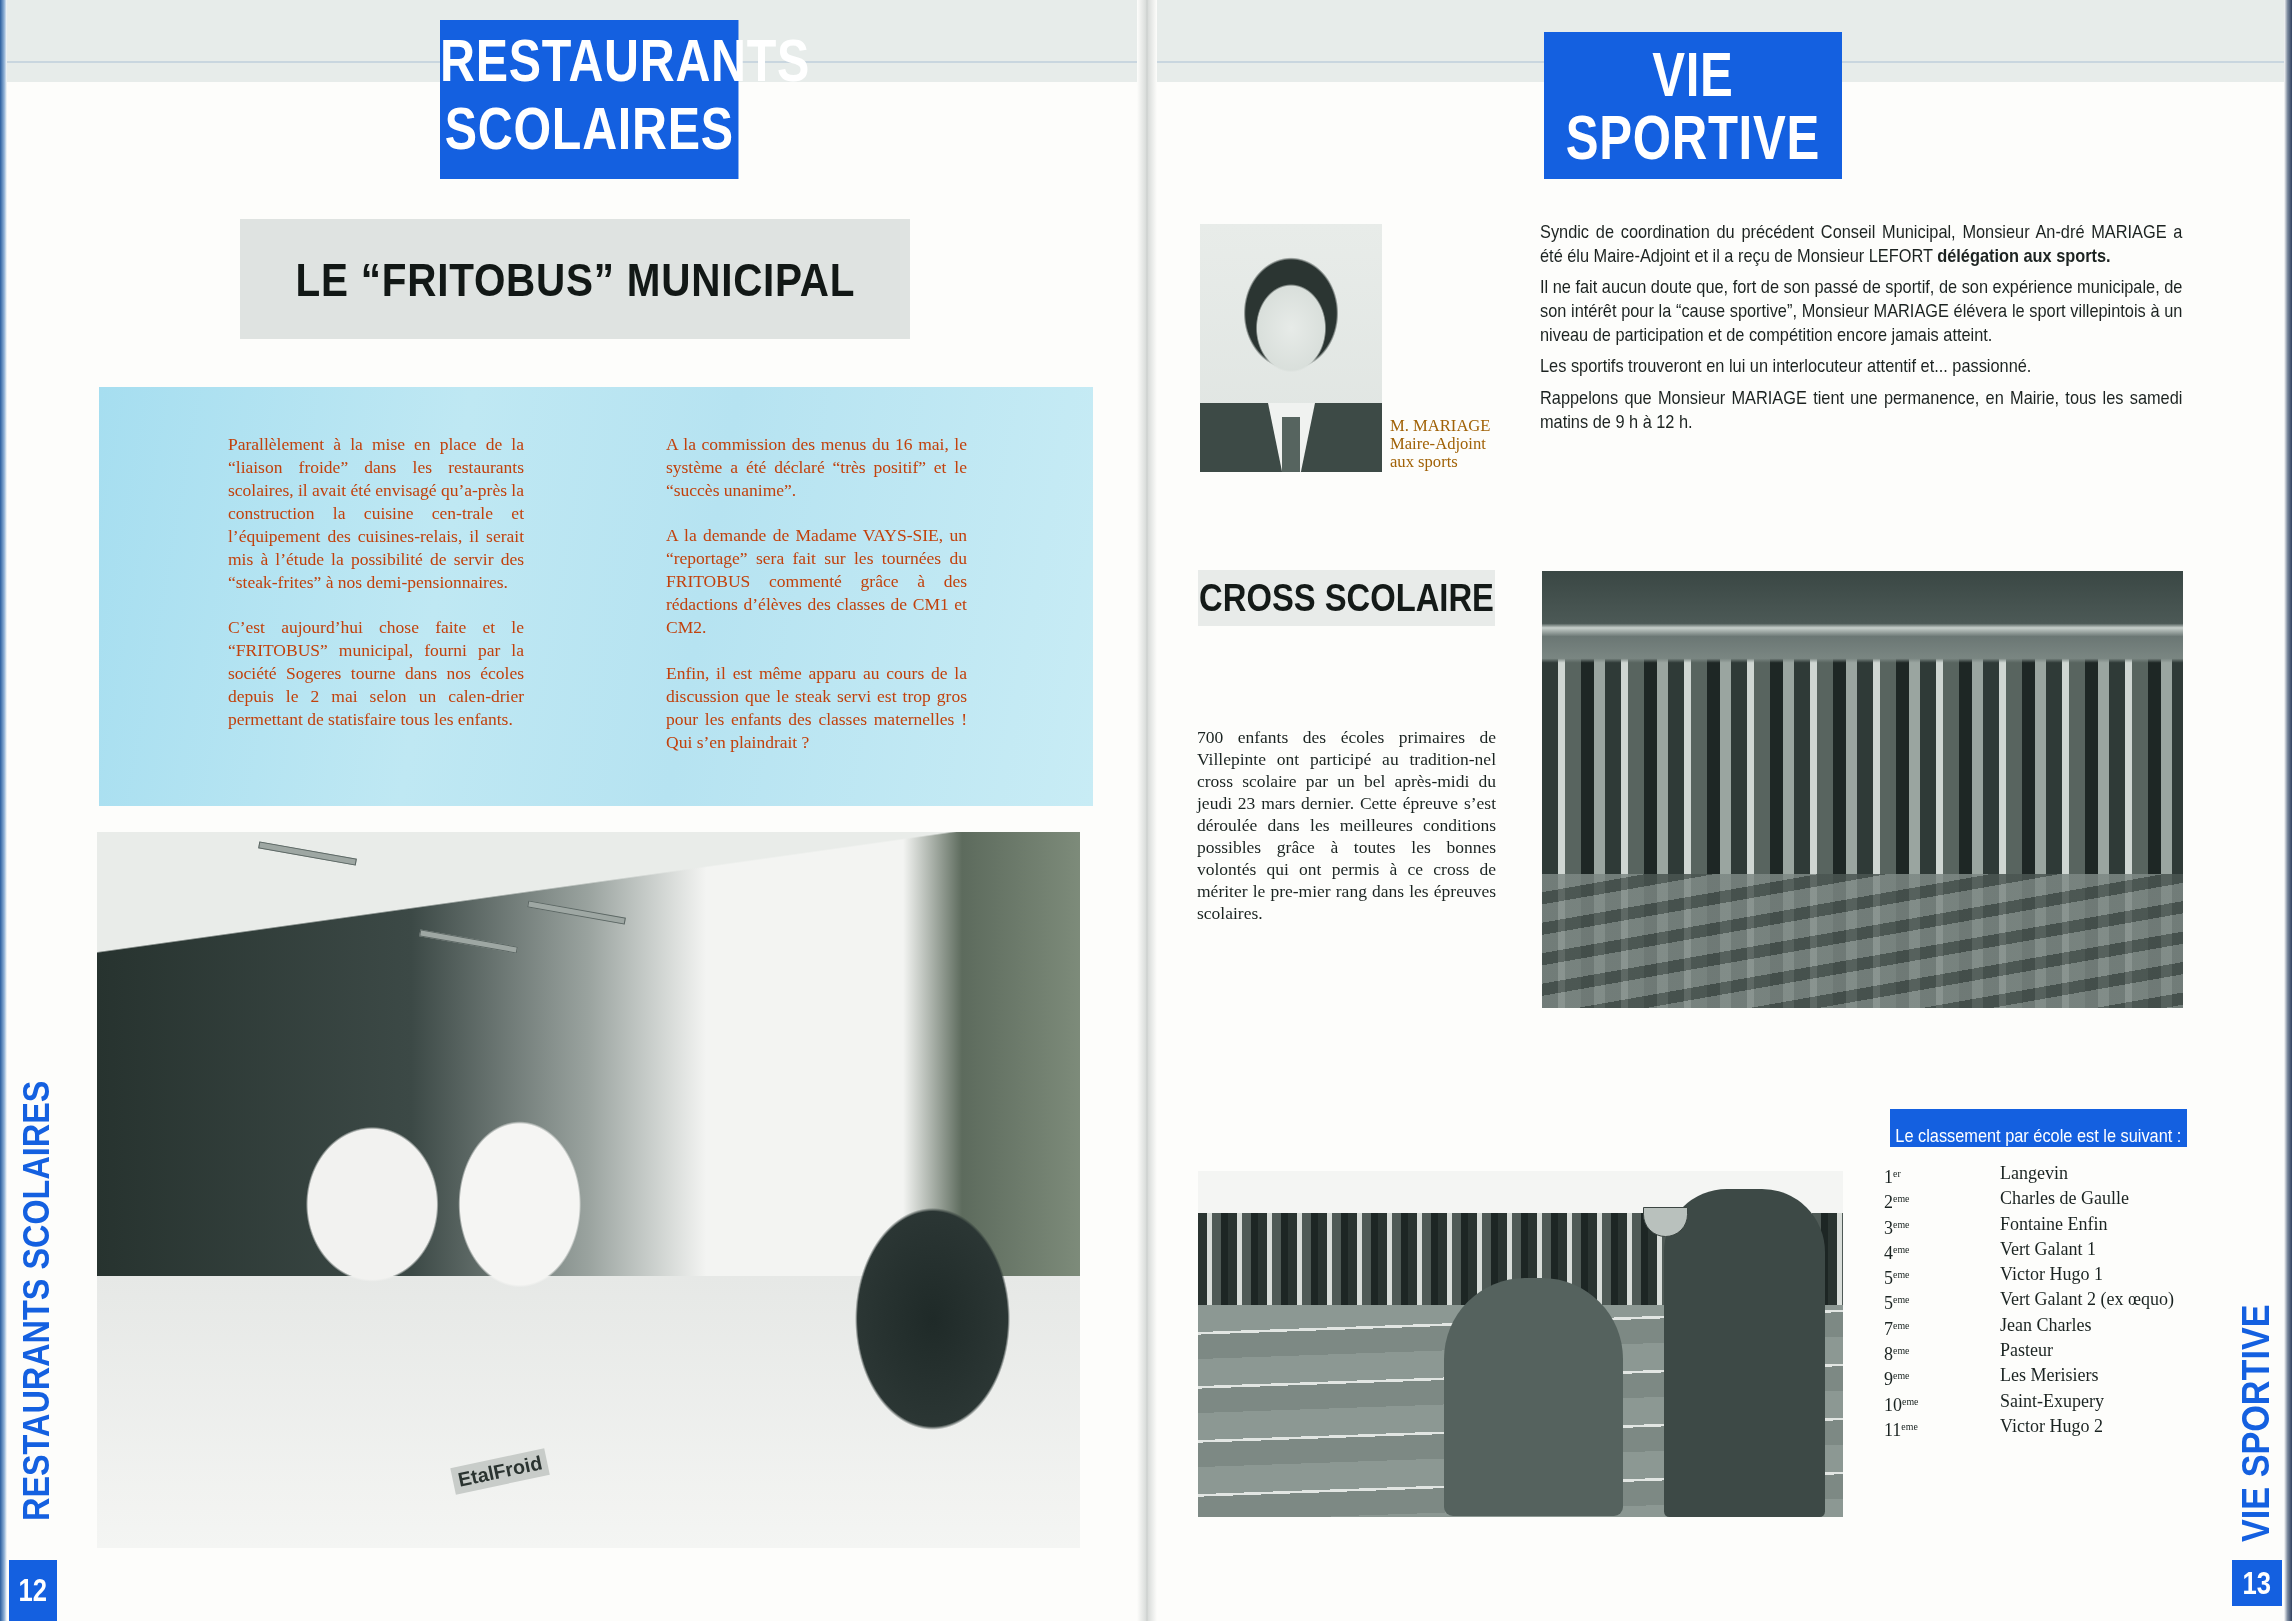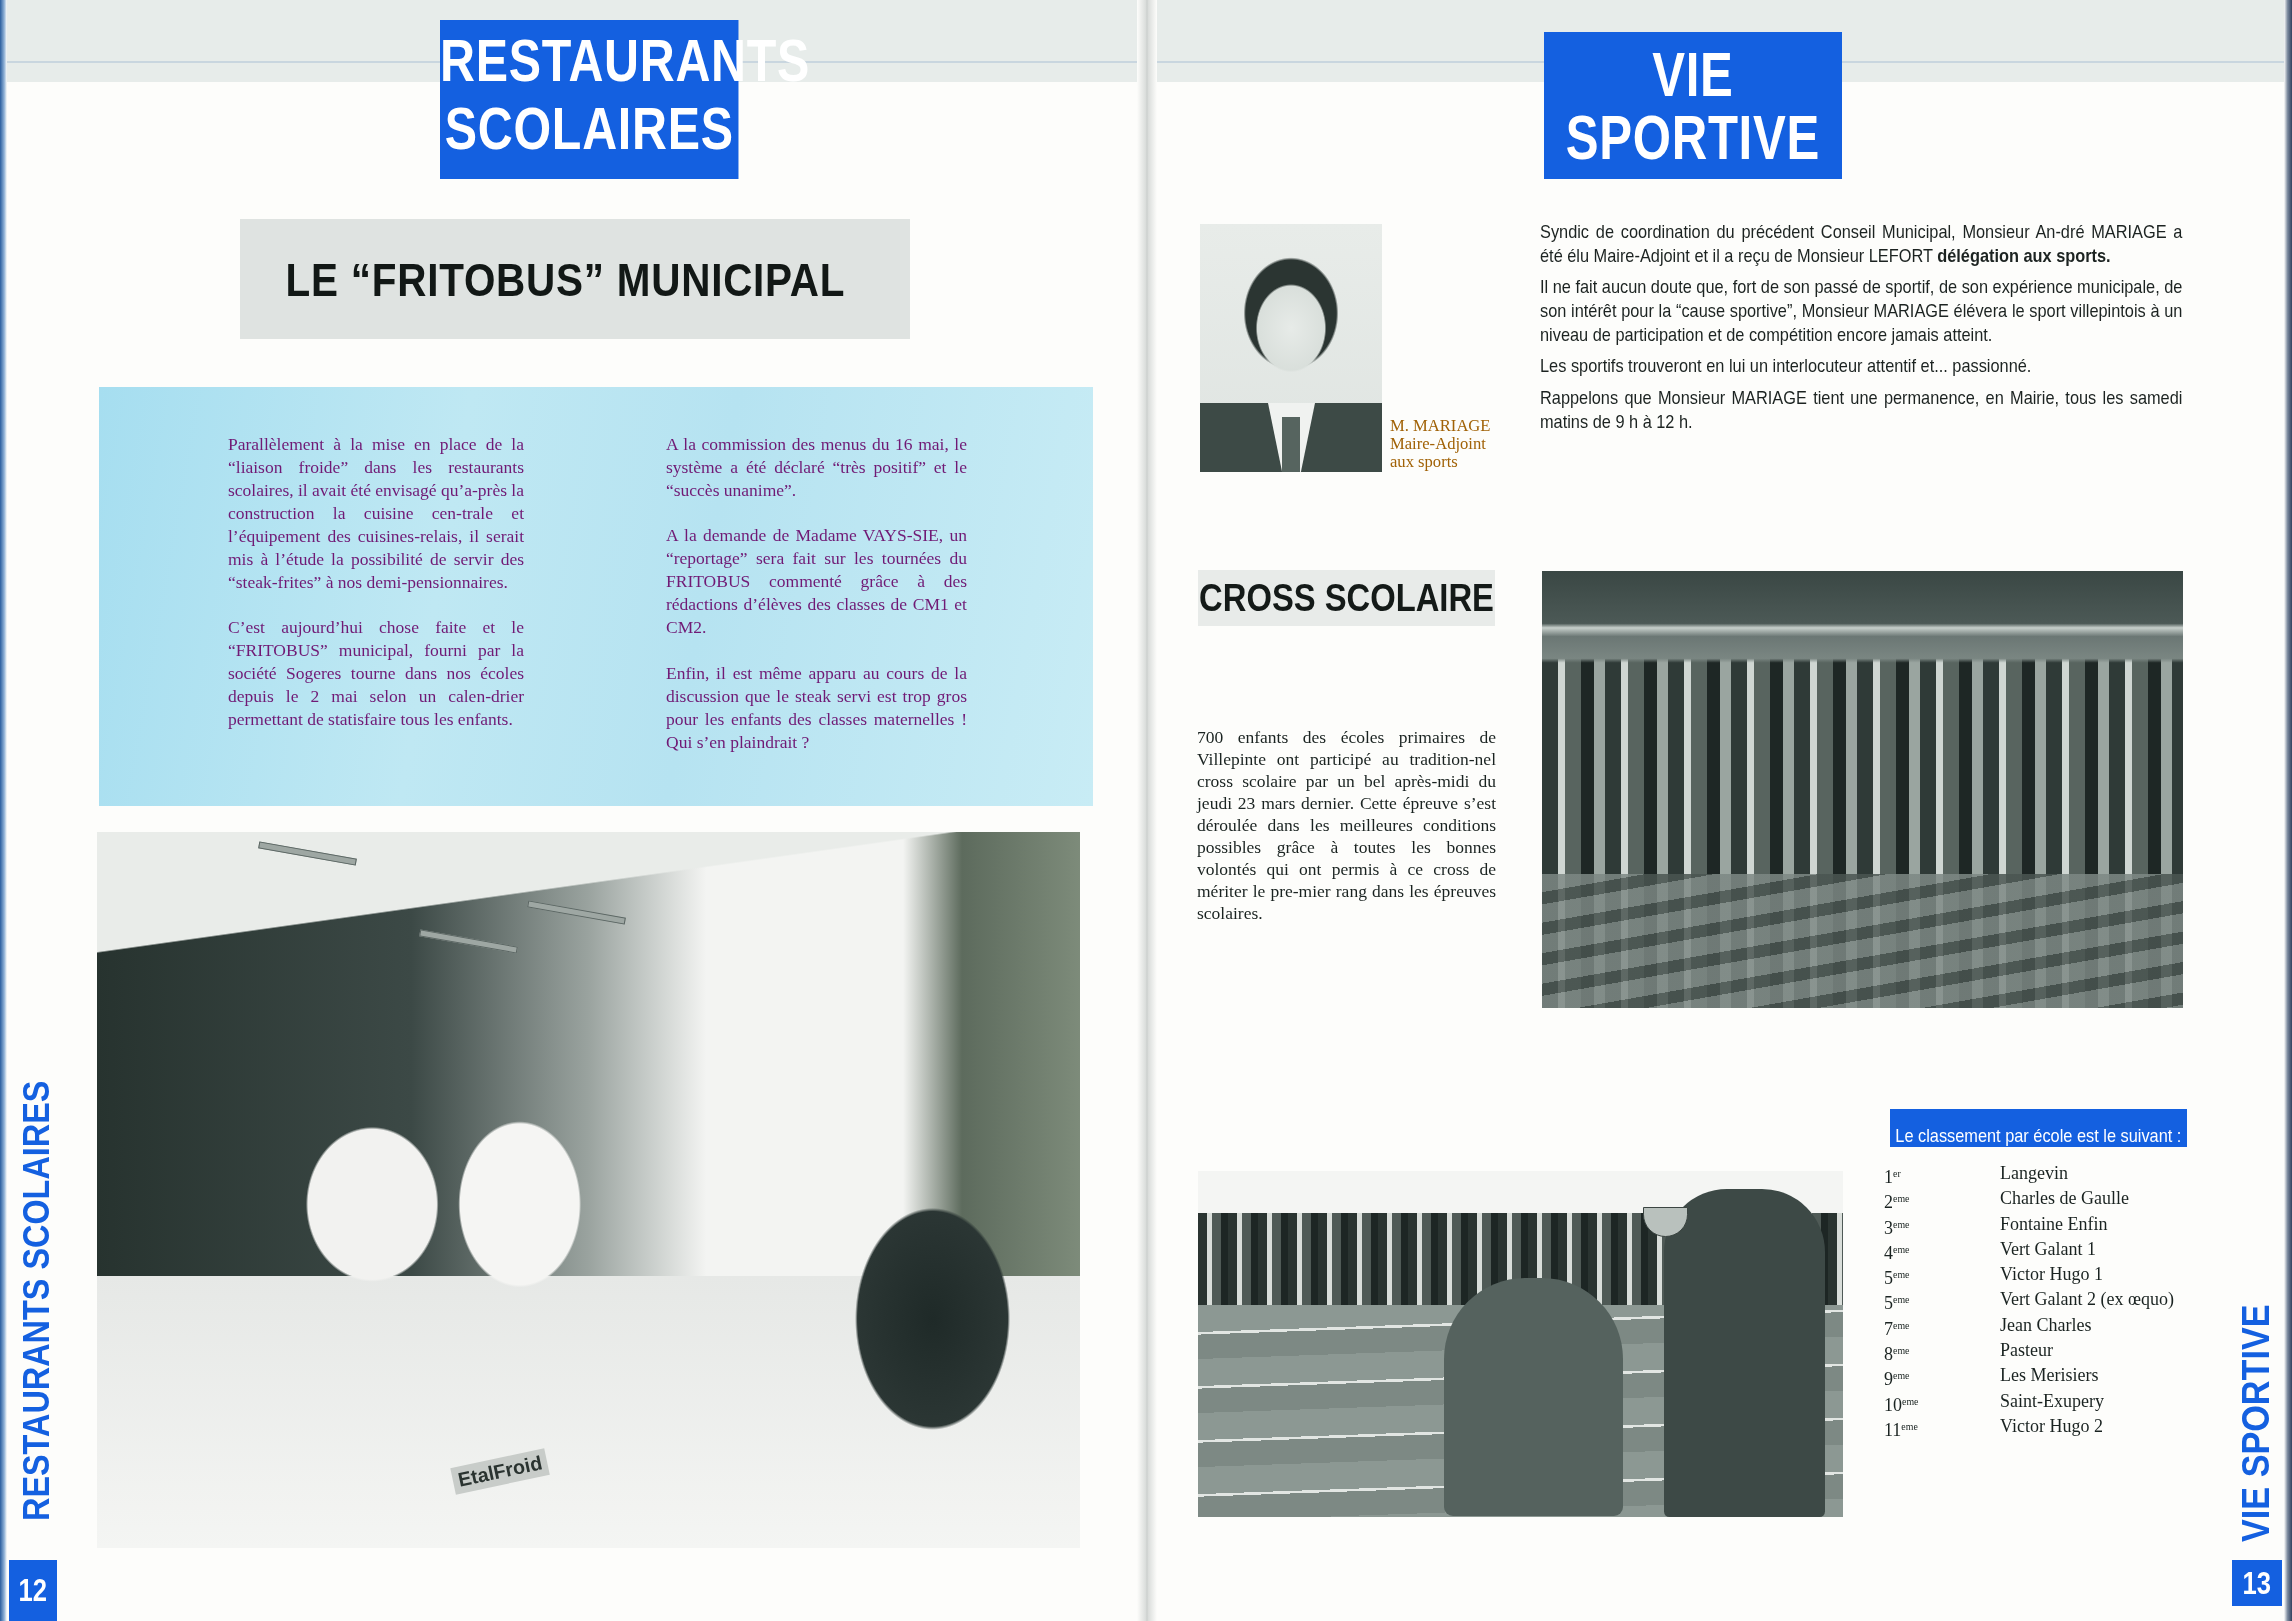--- a/index.html
+++ b/index.html
@@ -24,28 +24,28 @@
   
   .section-box { position: absolute; background: #1460e0; color: #fff; text-align: center;
     font-family: "Liberation Sans", "DejaVu Sans", sans-serif; font-weight: bold; letter-spacing: 0.9px; line-height: 1; }
   .section-box.rs { left: 440px; top: 19.7px; width: 298px; height: 159px; padding-top: 12.5px; font-size: 59px; transform: scaleX(0.82); transform-origin: left top; width: 364px; }
   .section-box.rs span { display: block; margin-bottom: 9px; }
   .section-box.vs { left: 1544px; top: 32px; width: 298px; height: 147px; font-size: 63px; display: flex; align-items: center; justify-content: center; }
   .section-box.vs span { display: inline-block; transform: scaleX(0.78); }
 
   
   .article-title { position: absolute; left: 240px; top: 219px; width: 670px; height: 120px; background: #dfe3e1;
-    display: flex; align-items: center; }
+    display: flex; align-items: center; justify-content: center; }
   .article-title span { font-family: "Liberation Sans", "DejaVu Sans", sans-serif; font-weight: bold; font-size: 47px; color: #121816; letter-spacing: 0.9px; transform: scaleX(0.86); display: inline-block; }
 
   
   .cyan-panel { position: absolute; left: 99px; top: 387px; width: 994px; height: 419px;
     background: linear-gradient(100deg, #a6def0 0%, #bfe8f3 35%, #b6e3f1 60%, #c8ecf5 100%); }
 
-  .col-text { position: absolute; font-size: 17.5px; line-height: 23px; text-align: justify; color: #701a75; }
+  .col-text { position: absolute; font-size: 17.5px; line-height: 23px; text-align: justify; color: #c2410c; }
   .col-text p { margin-bottom: 22.4px; }
   .col-left-1 { left: 228px; top: 433px; width: 296px; }
   .col-left-2 { left: 666px; top: 433px; width: 301px; }
 
   
   .photo { position: absolute; overflow: hidden; }
   .photo-fritobus { left: 97px; top: 832px; width: 983px; height: 716px;
     background:
       linear-gradient(172deg, #e9ece9 0%, #e9ece9 14%, transparent 14.2%),
       radial-gradient(ellipse 107px 125px at 28% 52%, #f2f2f0 0%, #f2f2f0 60%, transparent 62%),

